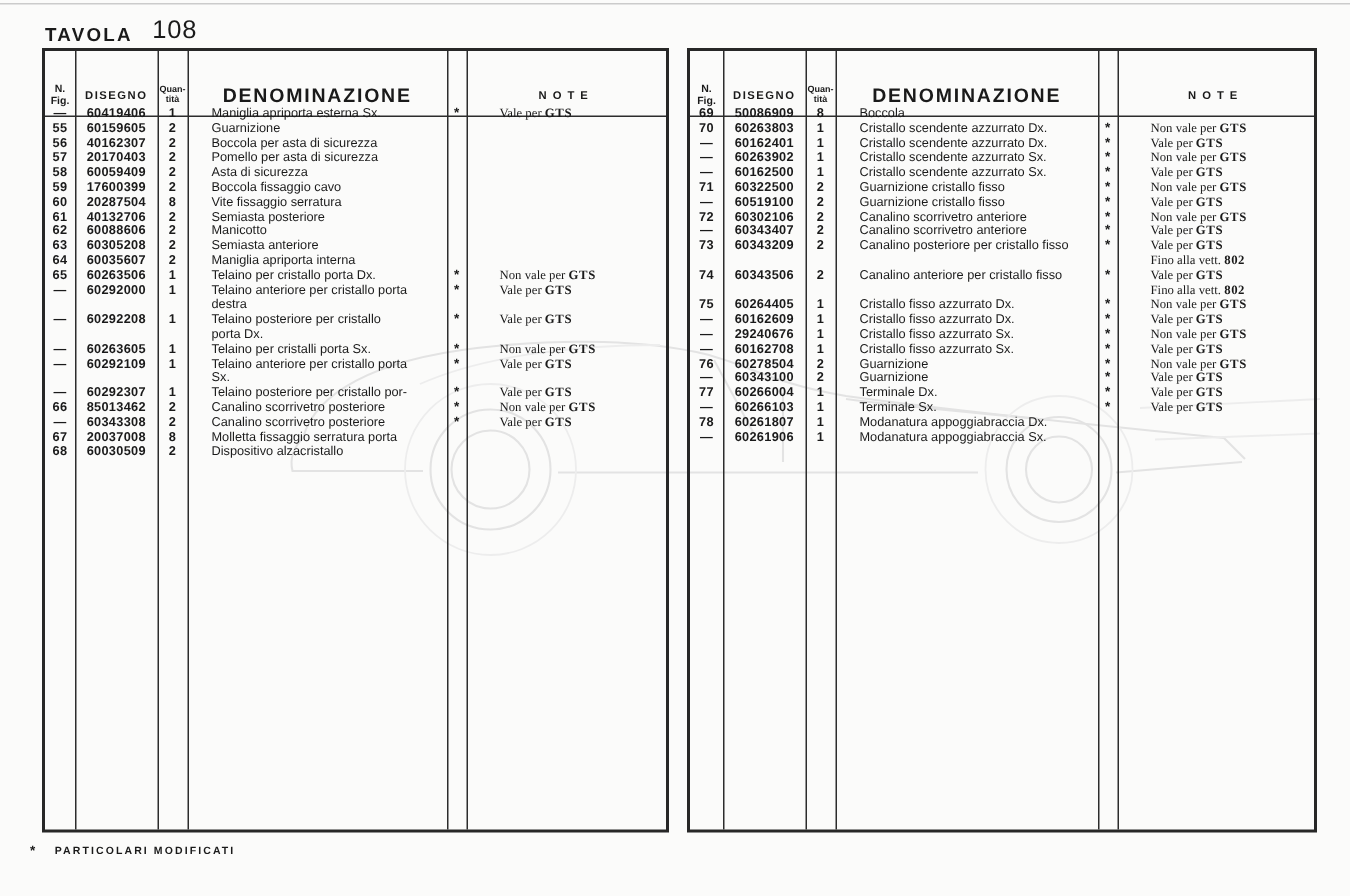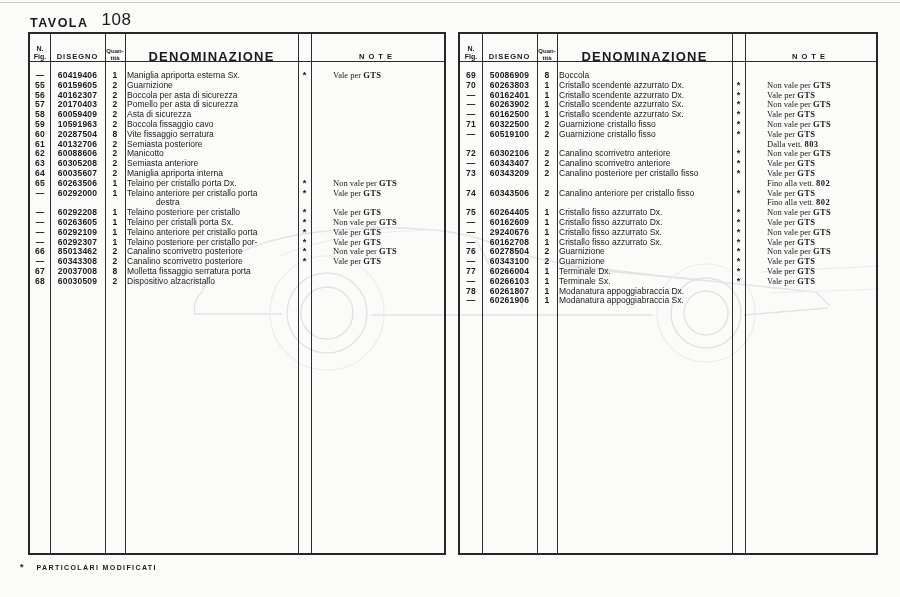--- a/index.html
+++ b/index.html
@@ -24,40 +24,40 @@
     border:2px solid #272727;z-index:1;background:transparent;
   }
   .tbl-left{left:28px;width:418px;--c1:20px;--c2:75px;--c3:95px;--c4:268px;--c5:281px;}
   .tbl-right{left:458px;width:420px;--c1:22px;--c2:77px;--c3:97px;--c4:272px;--c5:285px;}
 
   .vln{position:absolute;top:0;bottom:0;width:1px;background:#2c2c2c;}
   .vln.v1{left:var(--c1);} .vln.v2{left:var(--c2);} .vln.v3{left:var(--c3);}
   .vln.v4{left:var(--c4);} .vln.v5{left:var(--c5);}
 
   .hdr{
-    position:absolute;top:0;left:0;right:0;height:27px;
-    border-bottom:1px solid #2c2c2c;display:flex;align-items:flex-end;
+    position:absolute;top:16px;left:0;right:0;height:27px;
+    border-bottom:1px solid #2c2c2c;display:flex;align-items:center;
   }
   .hcell{display:flex;flex-direction:column;justify-content:center;align-items:center;
          font-weight:700;line-height:8px;}
   .h-fig{width:var(--c1);font-size:7px;}
   .h-dis{width:calc(var(--c2) - var(--c1));font-size:7.5px;letter-spacing:1px;}
   .h-qty{width:calc(var(--c3) - var(--c2));font-size:6px;line-height:6.5px;}
   .h-den{width:calc(var(--c4) - var(--c3));font-size:13px;letter-spacing:1.2px;}
   .h-star{width:calc(var(--c5) - var(--c4));}
   .h-note{flex:1;font-size:7.5px;letter-spacing:4px;}
 
   .rows{position:absolute;left:0;right:0;top:37px;}
   .line{display:flex;height:9.8px;line-height:9.8px;font-size:8.5px;white-space:nowrap;}
   .c-fig,.c-dis,.c-qty{font-weight:700;text-align:center;letter-spacing:0.2px;}
   .c-fig{width:var(--c1);}
   .c-dis{width:calc(var(--c2) - var(--c1));}
   .c-qty{width:calc(var(--c3) - var(--c2));}
-  .c-den{width:calc(var(--c4) - var(--c3));padding-left:2px;box-sizing:border-box;overflow:visible;}
-  .c-den.ind{margin-left:29px;}
+  .c-den{width:calc(var(--c4) - var(--c3));padding-left:16px;box-sizing:border-box;overflow:visible;}
+  .c-den.ind{}
   .c-star{width:calc(var(--c5) - var(--c4));text-align:center;font-weight:700;font-size:9px;}
   .c-note{flex:1;padding-left:22px;box-sizing:border-box;font-family:Liberation Serif, serif;}
   .note-strong{font-weight:700;letter-spacing:0.4px;}
 
   
   .footer{position:absolute;left:20px;top:562px;display:flex;align-items:center;gap:13px;z-index:1;}
   .footer .sym{font-size:9px;font-weight:700;}
   .footer .txt{font-size:7px;font-weight:700;letter-spacing:1.4px;}
 </style>
 </head>
@@ -155,21 +155,21 @@
       <div class="line">
     <span class="c-fig">58</span>
     <span class="c-dis">60059409</span>
     <span class="c-qty">2</span>
     <span class="c-den">Asta di sicurezza</span>
     <span class="c-star"></span>
     <span class="c-note"><span class="note-text"></span><span class="note-strong"></span></span>
   </div>
       <div class="line">
     <span class="c-fig">59</span>
-    <span class="c-dis">10591963</span>
+    <span class="c-dis">17600399</span>
     <span class="c-qty">2</span>
     <span class="c-den">Boccola fissaggio cavo</span>
     <span class="c-star"></span>
     <span class="c-note"><span class="note-text"></span><span class="note-strong"></span></span>
   </div>
       <div class="line">
     <span class="c-fig">60</span>
     <span class="c-dis">20287504</span>
     <span class="c-qty">8</span>
     <span class="c-den">Vite fissaggio serratura</span>
@@ -234,34 +234,50 @@
   </div>
       <div class="line">
     <span class="c-fig">—</span>
     <span class="c-dis">60292208</span>
     <span class="c-qty">1</span>
     <span class="c-den">Telaino posteriore per cristallo</span>
     <span class="c-star">*</span>
     <span class="c-note"><span class="note-text">Vale per </span><span class="note-strong">GTS</span></span>
   </div>
       <div class="line">
+    <span class="c-fig"></span>
+    <span class="c-dis"></span>
+    <span class="c-qty"></span>
+    <span class="c-den ind">porta Dx.</span>
+    <span class="c-star"></span>
+    <span class="c-note"><span class="note-text"></span><span class="note-strong"></span></span>
+  </div>
+      <div class="line">
     <span class="c-fig">—</span>
     <span class="c-dis">60263605</span>
     <span class="c-qty">1</span>
     <span class="c-den">Telaino per cristalli porta Sx.</span>
     <span class="c-star">*</span>
     <span class="c-note"><span class="note-text">Non vale per </span><span class="note-strong">GTS</span></span>
   </div>
       <div class="line">
     <span class="c-fig">—</span>
     <span class="c-dis">60292109</span>
     <span class="c-qty">1</span>
     <span class="c-den">Telaino anteriore per cristallo porta</span>
     <span class="c-star">*</span>
     <span class="c-note"><span class="note-text">Vale per </span><span class="note-strong">GTS</span></span>
+  </div>
+      <div class="line">
+    <span class="c-fig"></span>
+    <span class="c-dis"></span>
+    <span class="c-qty"></span>
+    <span class="c-den ind">Sx.</span>
+    <span class="c-star"></span>
+    <span class="c-note"><span class="note-text"></span><span class="note-strong"></span></span>
   </div>
       <div class="line">
     <span class="c-fig">—</span>
     <span class="c-dis">60292307</span>
     <span class="c-qty">1</span>
     <span class="c-den">Telaino posteriore per cristallo por-</span>
     <span class="c-star">*</span>
     <span class="c-note"><span class="note-text">Vale per </span><span class="note-strong">GTS</span></span>
   </div>
       <div class="line">
@@ -376,76 +392,68 @@
   </div>
       <div class="line">
     <span class="c-fig">—</span>
     <span class="c-dis">60519100</span>
     <span class="c-qty">2</span>
     <span class="c-den">Guarnizione cristallo fisso</span>
     <span class="c-star">*</span>
     <span class="c-note"><span class="note-text">Vale per </span><span class="note-strong">GTS</span></span>
   </div>
       <div class="line">
+    <span class="c-fig">72</span>
+    <span class="c-dis">60302106</span>
+    <span class="c-qty">2</span>
+    <span class="c-den">Canalino scorrivetro anteriore</span>
+    <span class="c-star">*</span>
+    <span class="c-note"><span class="note-text">Non vale per </span><span class="note-strong">GTS</span></span>
+  </div>
+      <div class="line">
+    <span class="c-fig">—</span>
+    <span class="c-dis">60343407</span>
+    <span class="c-qty">2</span>
+    <span class="c-den">Canalino scorrivetro anteriore</span>
+    <span class="c-star">*</span>
+    <span class="c-note"><span class="note-text">Vale per </span><span class="note-strong">GTS</span></span>
+  </div>
+      <div class="line">
+    <span class="c-fig">73</span>
+    <span class="c-dis">60343209</span>
+    <span class="c-qty">2</span>
+    <span class="c-den">Canalino posteriore per cristallo fisso</span>
+    <span class="c-star">*</span>
+    <span class="c-note"><span class="note-text">Vale per </span><span class="note-strong">GTS</span></span>
+  </div>
+      <div class="line">
     <span class="c-fig"></span>
     <span class="c-dis"></span>
     <span class="c-qty"></span>
     <span class="c-den"></span>
     <span class="c-star"></span>
-    <span class="c-note"><span class="note-text">Dalla vett. </span><span class="note-strong">803</span></span>
-  </div>
-      <div class="line">
-    <span class="c-fig">72</span>
-    <span class="c-dis">60302106</span>
-    <span class="c-qty">2</span>
-    <span class="c-den">Canalino scorrivetro anteriore</span>
-    <span class="c-star">*</span>
-    <span class="c-note"><span class="note-text">Non vale per </span><span class="note-strong">GTS</span></span>
-  </div>
-      <div class="line">
-    <span class="c-fig">—</span>
-    <span class="c-dis">60343407</span>
-    <span class="c-qty">2</span>
-    <span class="c-den">Canalino scorrivetro anteriore</span>
-    <span class="c-star">*</span>
-    <span class="c-note"><span class="note-text">Vale per </span><span class="note-strong">GTS</span></span>
-  </div>
-      <div class="line">
-    <span class="c-fig">73</span>
-    <span class="c-dis">60343209</span>
-    <span class="c-qty">2</span>
-    <span class="c-den">Canalino posteriore per cristallo fisso</span>
+    <span class="c-note"><span class="note-text">Fino alla vett. </span><span class="note-strong">802</span></span>
+  </div>
+      <div class="line">
+    <span class="c-fig">74</span>
+    <span class="c-dis">60343506</span>
+    <span class="c-qty">2</span>
+    <span class="c-den">Canalino anteriore per cristallo fisso</span>
     <span class="c-star">*</span>
     <span class="c-note"><span class="note-text">Vale per </span><span class="note-strong">GTS</span></span>
   </div>
       <div class="line">
     <span class="c-fig"></span>
     <span class="c-dis"></span>
     <span class="c-qty"></span>
     <span class="c-den"></span>
     <span class="c-star"></span>
     <span class="c-note"><span class="note-text">Fino alla vett. </span><span class="note-strong">802</span></span>
   </div>
       <div class="line">
-    <span class="c-fig">74</span>
-    <span class="c-dis">60343506</span>
-    <span class="c-qty">2</span>
-    <span class="c-den">Canalino anteriore per cristallo fisso</span>
-    <span class="c-star">*</span>
-    <span class="c-note"><span class="note-text">Vale per </span><span class="note-strong">GTS</span></span>
-  </div>
-      <div class="line">
-    <span class="c-fig"></span>
-    <span class="c-dis"></span>
-    <span class="c-qty"></span>
-    <span class="c-den"></span>
-    <span class="c-star"></span>
-    <span class="c-note"><span class="note-text">Fino alla vett. </span><span class="note-strong">802</span></span>
-  </div>
-      <div class="line">
     <span class="c-fig">75</span>
     <span class="c-dis">60264405</span>
     <span class="c-qty">1</span>
     <span class="c-den">Cristallo fisso azzurrato Dx.</span>
     <span class="c-star">*</span>
     <span class="c-note"><span class="note-text">Non vale per </span><span class="note-strong">GTS</span></span>
   </div>
       <div class="line">
     <span class="c-fig">—</span>
     <span class="c-dis">60162609</span>

